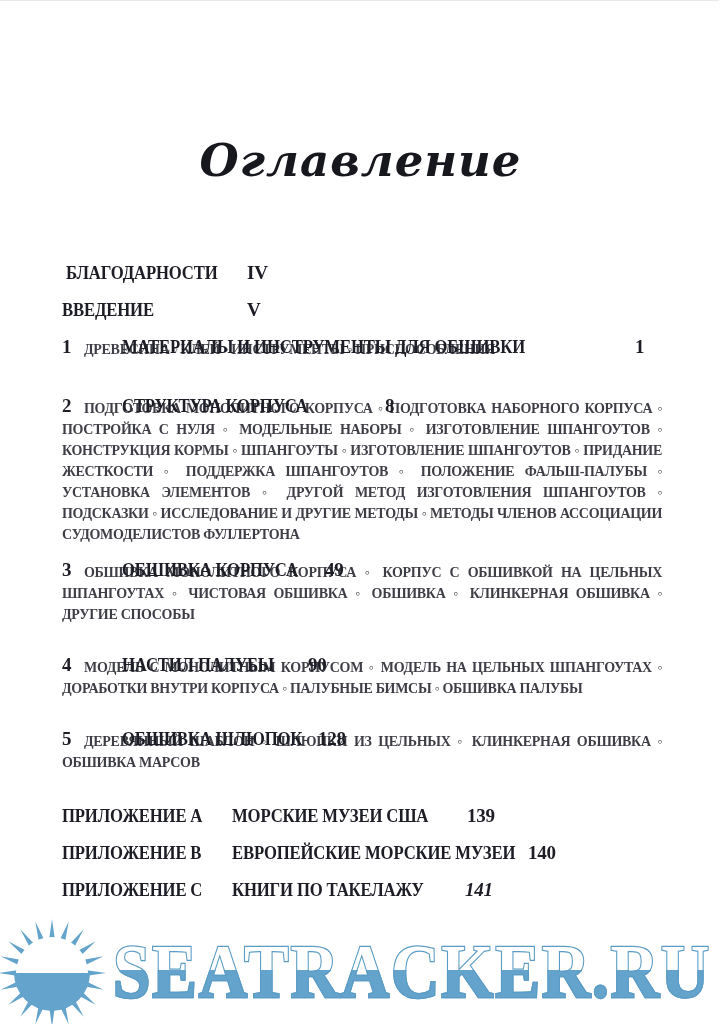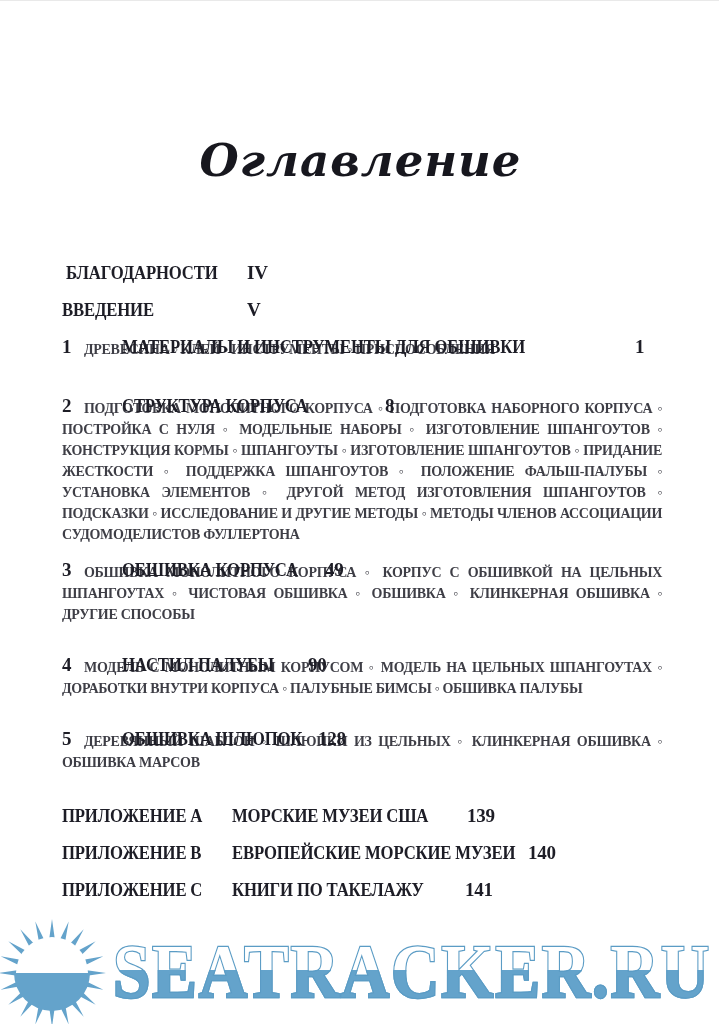--- a/index.html
+++ b/index.html
@@ -36,21 +36,21 @@
   .pg{position:absolute;top:0;}
   .front .pg{left:185px;}
   .ch1 .pg{left:573px;}
   .ch2 .pg{left:323px;}
   .ch3 .pg{left:263px;}
   .ch4 .pg{left:246px;}
   .ch5 .pg{left:256px;text-align:right;}
   .app-title{position:absolute;left:170px;top:0;}
   .appA .pg{left:405px;}
   .appB .pg{left:436px;margin-left:30px;}
-  .appC .pg{left:403px;}
+  .appC .pg{left:403px;font-style:italic;}
   .topics{
     margin:2px 0 0 0;
     font-weight:bold;
     font-size:14px;line-height:21px;
     letter-spacing:-0.3px;
     color:#3e3e46;
     text-align:justify;
     text-indent:22px;
   }
   

